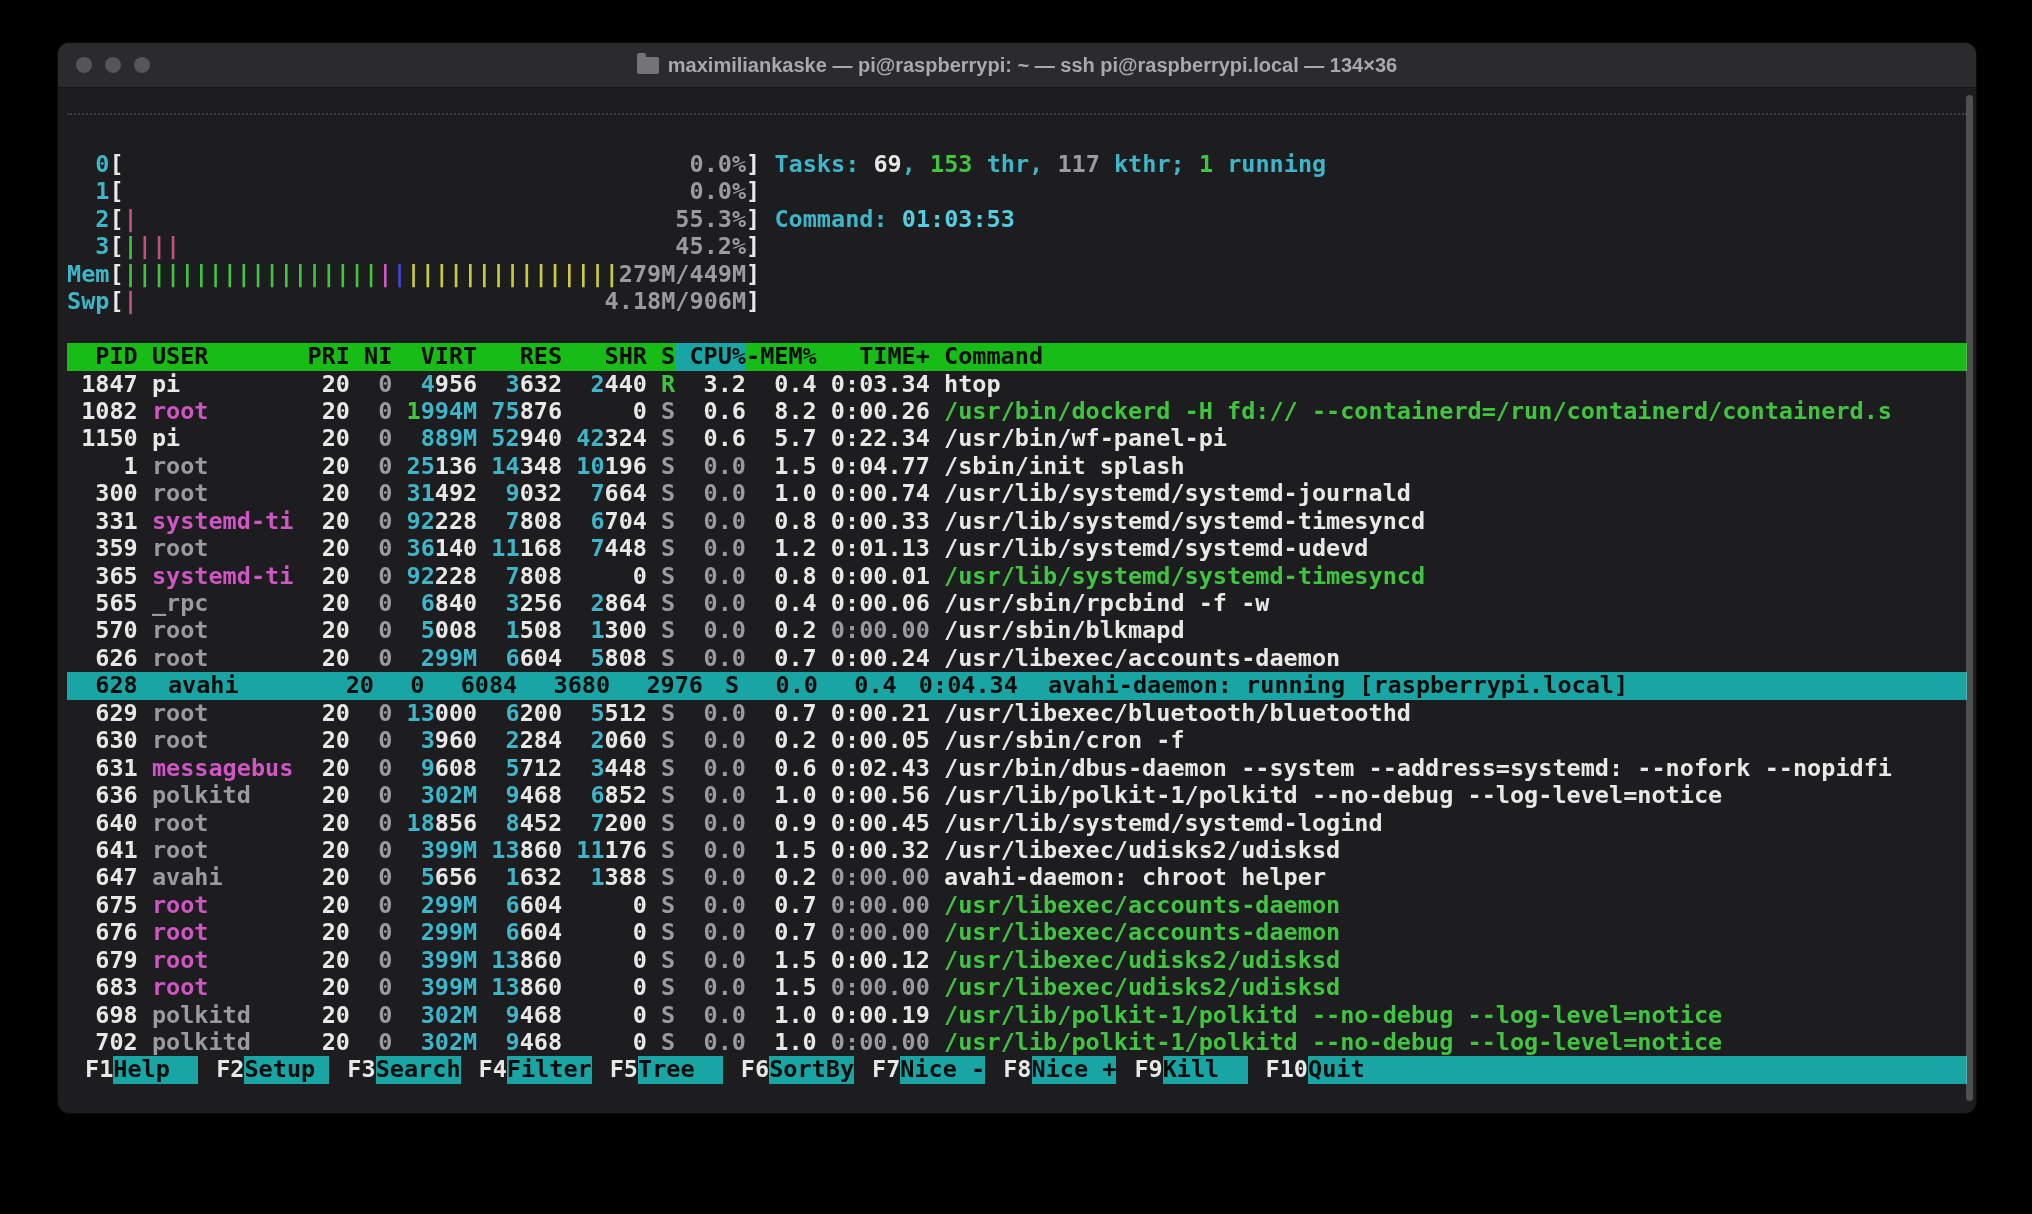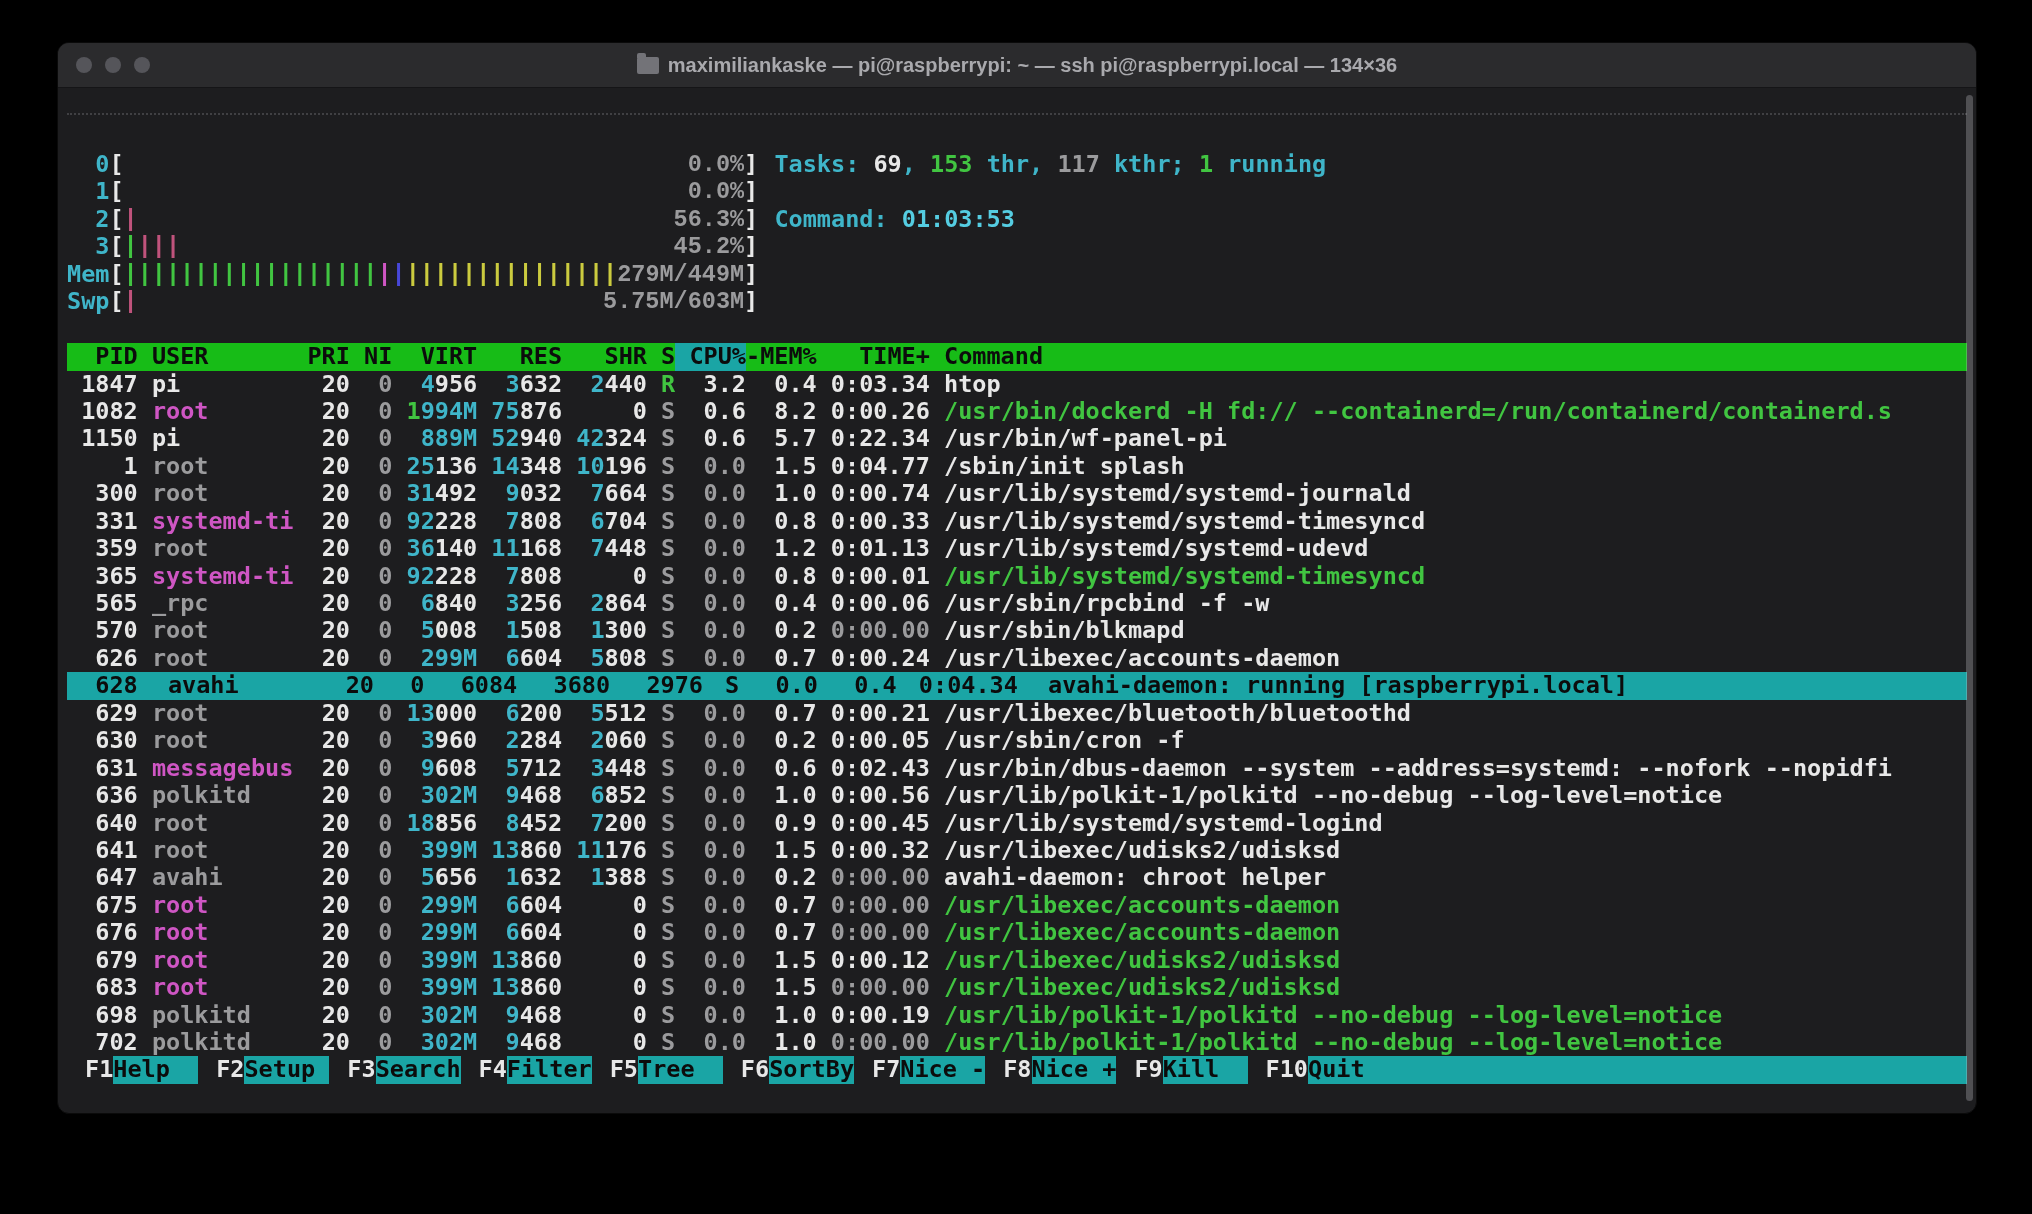--- a/index.html
+++ b/index.html
@@ -16,21 +16,21 @@
   .folder:before{content:"";position:absolute;left:0;top:-4px;width:9px;height:5px;background:#737378;border-radius:2px 2px 0 0;}
   .term{position:absolute;left:9px;right:9px;top:44px;bottom:0;padding-top:64px;
     font:bold 23.5px "DejaVu Sans Mono",monospace;line-height:27.45px;color:var(--w);}
   .mark{position:absolute;top:26px;left:0;right:0;border-top:2px dotted #404043;}
   .scrollthumb{position:absolute;right:3px;top:52px;bottom:12px;width:7px;border-radius:4px;
     background:rgba(200,200,205,.30);}
   .row{height:27.45px;white-space:pre;display:flex;overflow:hidden;}
   .meter{display:flex;width:49ch;flex:none;}
   .mlbl{display:inline-block;width:3ch;text-align:right;color:var(--c);}
   .brk{color:var(--w);}
-  .mbody{display:inline-block;width:44ch;position:relative;overflow:hidden;font-family:Liberation Mono, monospace;}
+  .mbody{display:inline-block;width:44ch;position:relative;overflow:hidden;}
   .mval{position:absolute;right:0;top:0;color:var(--gy);}
   .hright{margin-left:1ch;}
   .w{color:var(--w);} .gy{color:var(--gy);} .c{color:var(--c);} .cb{color:var(--cb);}
   .g{color:var(--g);} .m{color:var(--m);} .y{color:var(--y);} .b{color:var(--b);}
   .p{color:var(--p);} .blk{color:#0c0c0c;}
   .tabs{margin-left:2ch;}
   .tab{display:inline-block;padding:0 1ch;color:#0c0c0c;}
   .tab.active{background:var(--green);}
   .tab.inactive{background:var(--tabblue);margin-left:1ch;color:#0a0a2a;}
   .thead{background:var(--green);color:#0c0c0c;}
@@ -60,24 +60,24 @@
       <div class="title">
         <span class="folder"></span>
         <span>maximiliankaske — pi@raspberrypi: ~ — ssh pi@raspberrypi.local — 134×36</span>
       </div>
     </div>
     <div class="term">
       <div class="mark"></div>
       <div id="htop">
           <div class="row"><span class="meter"><span class="mlbl">0</span><span class="brk">[</span><span class="mbody"><span class="mval">0.0%</span></span><span class="brk">]</span></span><span class="hright"><span class="c">Tasks: </span><span class="w">69</span><span class="c">, </span><span class="g">153</span><span class="c"> thr</span><span class="c">, </span><span class="gy">117</span><span class="c"> kthr</span><span class="c">; </span><span class="g">1</span><span class="c"> running</span></span></div>
           <div class="row"><span class="meter"><span class="mlbl">1</span><span class="brk">[</span><span class="mbody"><span class="mval">0.0%</span></span><span class="brk">]</span></span></div>
-          <div class="row"><span class="meter"><span class="mlbl">2</span><span class="brk">[</span><span class="mbody"><span class="p">|</span><span class="mval">56.3%</span></span><span class="brk">]</span></span><span class="hright"><span class="c">Command: </span><span class="cb">01:03:53</span></span></div>
+          <div class="row"><span class="meter"><span class="mlbl">2</span><span class="brk">[</span><span class="mbody"><span class="p">|</span><span class="mval">55.3%</span></span><span class="brk">]</span></span><span class="hright"><span class="c">Command: </span><span class="cb">01:03:53</span></span></div>
           <div class="row"><span class="meter"><span class="mlbl">3</span><span class="brk">[</span><span class="mbody"><span class="g">|</span><span class="p">|||</span><span class="mval">45.2%</span></span><span class="brk">]</span></span></div>
           <div class="row"><span class="meter"><span class="mlbl">Mem</span><span class="brk">[</span><span class="mbody"><span class="g">||||||||||||||||||</span><span class="m">|</span><span class="b">|</span><span class="y">|||||||||||||||</span><span class="mval">279M/449M</span></span><span class="brk">]</span></span></div>
-          <div class="row"><span class="meter"><span class="mlbl">Swp</span><span class="brk">[</span><span class="mbody"><span class="p">|</span><span class="mval">5.75M/603M</span></span><span class="brk">]</span></span></div>
+          <div class="row"><span class="meter"><span class="mlbl">Swp</span><span class="brk">[</span><span class="mbody"><span class="p">|</span><span class="mval">4.18M/906M</span></span><span class="brk">]</span></span></div>
           <div class="row"></div>
           <div class="row thead"><span class="cell r" style="width: 5ch;">PID</span><span class="cell l" style="width: 1ch;"></span><span class="cell l" style="width: 10ch;">USER</span><span class="cell r" style="width: 4ch;">PRI</span><span class="cell r" style="width: 3ch;">NI</span><span class="cell r" style="width: 6ch;">VIRT</span><span class="cell r" style="width: 6ch;">RES</span><span class="cell r" style="width: 6ch;">SHR</span><span class="cell r" style="width: 2ch;">S</span><span class="cell r sortcell" style="width: 5ch;"><span class="blk">CPU%</span></span><span class="cell l" style="width: 1ch;">-</span><span class="cell l" style="width: 4ch;">MEM%</span><span class="cell r" style="width: 8ch;">TIME+</span><span class="cell l" style="width: 1ch;"></span><span class="cell l cmdcell">Command</span></div>
           <div class="row prow"><span class="cell r" style="width: 5ch;"><span class="w">1847</span></span><span class="cell l" style="width: 1ch;"></span><span class="cell l" style="width: 10ch;"><span class="w">pi</span></span><span class="cell r" style="width: 4ch;"><span class="w">20</span></span><span class="cell r" style="width: 3ch;"><span class="gy">0</span></span><span class="cell r" style="width: 6ch;"><span class="c">4</span><span class="w">956</span></span><span class="cell r" style="width: 6ch;"><span class="c">3</span><span class="w">632</span></span><span class="cell r" style="width: 6ch;"><span class="c">2</span><span class="w">440</span></span><span class="cell r" style="width: 2ch;"><span class="g">R</span></span><span class="cell r" style="width: 5ch;"><span class="w">3.2</span></span><span class="cell r" style="width: 5ch;"><span class="w">0.4</span></span><span class="cell r" style="width: 8ch;"><span class="w">0:03.34</span></span><span class="cell l" style="width: 1ch;"></span><span class="cell l cmdcell"><span class="w">htop</span></span></div>
           <div class="row prow"><span class="cell r" style="width: 5ch;"><span class="w">1082</span></span><span class="cell l" style="width: 1ch;"></span><span class="cell l" style="width: 10ch;"><span class="m">root</span></span><span class="cell r" style="width: 4ch;"><span class="w">20</span></span><span class="cell r" style="width: 3ch;"><span class="gy">0</span></span><span class="cell r" style="width: 6ch;"><span class="g">1</span><span class="c">994M</span></span><span class="cell r" style="width: 6ch;"><span class="c">75</span><span class="w">876</span></span><span class="cell r" style="width: 6ch;"><span class="w">0</span></span><span class="cell r" style="width: 2ch;"><span class="gy">S</span></span><span class="cell r" style="width: 5ch;"><span class="w">0.6</span></span><span class="cell r" style="width: 5ch;"><span class="w">8.2</span></span><span class="cell r" style="width: 8ch;"><span class="w">0:00.26</span></span><span class="cell l" style="width: 1ch;"></span><span class="cell l cmdcell"><span class="g">/usr/bin/dockerd -H fd:// --containerd=/run/containerd/containerd.s</span></span></div>
           <div class="row prow"><span class="cell r" style="width: 5ch;"><span class="w">1150</span></span><span class="cell l" style="width: 1ch;"></span><span class="cell l" style="width: 10ch;"><span class="w">pi</span></span><span class="cell r" style="width: 4ch;"><span class="w">20</span></span><span class="cell r" style="width: 3ch;"><span class="gy">0</span></span><span class="cell r" style="width: 6ch;"><span class="c">889M</span></span><span class="cell r" style="width: 6ch;"><span class="c">52</span><span class="w">940</span></span><span class="cell r" style="width: 6ch;"><span class="c">42</span><span class="w">324</span></span><span class="cell r" style="width: 2ch;"><span class="gy">S</span></span><span class="cell r" style="width: 5ch;"><span class="w">0.6</span></span><span class="cell r" style="width: 5ch;"><span class="w">5.7</span></span><span class="cell r" style="width: 8ch;"><span class="w">0:22.34</span></span><span class="cell l" style="width: 1ch;"></span><span class="cell l cmdcell"><span class="w">/usr/bin/wf-panel-pi</span></span></div>
           <div class="row prow"><span class="cell r" style="width: 5ch;"><span class="w">1</span></span><span class="cell l" style="width: 1ch;"></span><span class="cell l" style="width: 10ch;"><span class="gy">root</span></span><span class="cell r" style="width: 4ch;"><span class="w">20</span></span><span class="cell r" style="width: 3ch;"><span class="gy">0</span></span><span class="cell r" style="width: 6ch;"><span class="c">25</span><span class="w">136</span></span><span class="cell r" style="width: 6ch;"><span class="c">14</span><span class="w">348</span></span><span class="cell r" style="width: 6ch;"><span class="c">10</span><span class="w">196</span></span><span class="cell r" style="width: 2ch;"><span class="gy">S</span></span><span class="cell r" style="width: 5ch;"><span class="gy">0.0</span></span><span class="cell r" style="width: 5ch;"><span class="w">1.5</span></span><span class="cell r" style="width: 8ch;"><span class="w">0:04.77</span></span><span class="cell l" style="width: 1ch;"></span><span class="cell l cmdcell"><span class="w">/sbin/init splash</span></span></div>
           <div class="row prow"><span class="cell r" style="width: 5ch;"><span class="w">300</span></span><span class="cell l" style="width: 1ch;"></span><span class="cell l" style="width: 10ch;"><span class="gy">root</span></span><span class="cell r" style="width: 4ch;"><span class="w">20</span></span><span class="cell r" style="width: 3ch;"><span class="gy">0</span></span><span class="cell r" style="width: 6ch;"><span class="c">31</span><span class="w">492</span></span><span class="cell r" style="width: 6ch;"><span class="c">9</span><span class="w">032</span></span><span class="cell r" style="width: 6ch;"><span class="c">7</span><span class="w">664</span></span><span class="cell r" style="width: 2ch;"><span class="gy">S</span></span><span class="cell r" style="width: 5ch;"><span class="gy">0.0</span></span><span class="cell r" style="width: 5ch;"><span class="w">1.0</span></span><span class="cell r" style="width: 8ch;"><span class="w">0:00.74</span></span><span class="cell l" style="width: 1ch;"></span><span class="cell l cmdcell"><span class="w">/usr/lib/systemd/systemd-journald</span></span></div>
           <div class="row prow"><span class="cell r" style="width: 5ch;"><span class="w">331</span></span><span class="cell l" style="width: 1ch;"></span><span class="cell l" style="width: 10ch;"><span class="m">systemd-ti</span></span><span class="cell r" style="width: 4ch;"><span class="w">20</span></span><span class="cell r" style="width: 3ch;"><span class="gy">0</span></span><span class="cell r" style="width: 6ch;"><span class="c">92</span><span class="w">228</span></span><span class="cell r" style="width: 6ch;"><span class="c">7</span><span class="w">808</span></span><span class="cell r" style="width: 6ch;"><span class="c">6</span><span class="w">704</span></span><span class="cell r" style="width: 2ch;"><span class="gy">S</span></span><span class="cell r" style="width: 5ch;"><span class="gy">0.0</span></span><span class="cell r" style="width: 5ch;"><span class="w">0.8</span></span><span class="cell r" style="width: 8ch;"><span class="w">0:00.33</span></span><span class="cell l" style="width: 1ch;"></span><span class="cell l cmdcell"><span class="w">/usr/lib/systemd/systemd-timesyncd</span></span></div>
           <div class="row prow"><span class="cell r" style="width: 5ch;"><span class="w">359</span></span><span class="cell l" style="width: 1ch;"></span><span class="cell l" style="width: 10ch;"><span class="gy">root</span></span><span class="cell r" style="width: 4ch;"><span class="w">20</span></span><span class="cell r" style="width: 3ch;"><span class="gy">0</span></span><span class="cell r" style="width: 6ch;"><span class="c">36</span><span class="w">140</span></span><span class="cell r" style="width: 6ch;"><span class="c">11</span><span class="w">168</span></span><span class="cell r" style="width: 6ch;"><span class="c">7</span><span class="w">448</span></span><span class="cell r" style="width: 2ch;"><span class="gy">S</span></span><span class="cell r" style="width: 5ch;"><span class="gy">0.0</span></span><span class="cell r" style="width: 5ch;"><span class="w">1.2</span></span><span class="cell r" style="width: 8ch;"><span class="w">0:01.13</span></span><span class="cell l" style="width: 1ch;"></span><span class="cell l cmdcell"><span class="w">/usr/lib/systemd/systemd-udevd</span></span></div>
           <div class="row prow"><span class="cell r" style="width: 5ch;"><span class="w">365</span></span><span class="cell l" style="width: 1ch;"></span><span class="cell l" style="width: 10ch;"><span class="m">systemd-ti</span></span><span class="cell r" style="width: 4ch;"><span class="w">20</span></span><span class="cell r" style="width: 3ch;"><span class="gy">0</span></span><span class="cell r" style="width: 6ch;"><span class="c">92</span><span class="w">228</span></span><span class="cell r" style="width: 6ch;"><span class="c">7</span><span class="w">808</span></span><span class="cell r" style="width: 6ch;"><span class="w">0</span></span><span class="cell r" style="width: 2ch;"><span class="gy">S</span></span><span class="cell r" style="width: 5ch;"><span class="gy">0.0</span></span><span class="cell r" style="width: 5ch;"><span class="w">0.8</span></span><span class="cell r" style="width: 8ch;"><span class="w">0:00.01</span></span><span class="cell l" style="width: 1ch;"></span><span class="cell l cmdcell"><span class="g">/usr/lib/systemd/systemd-timesyncd</span></span></div>

